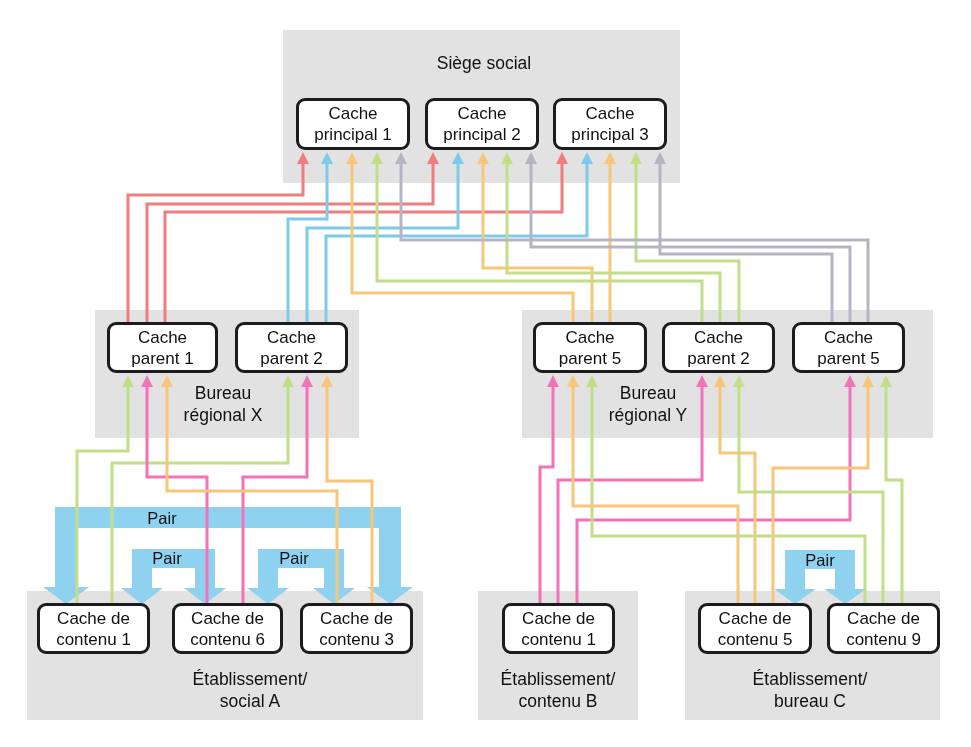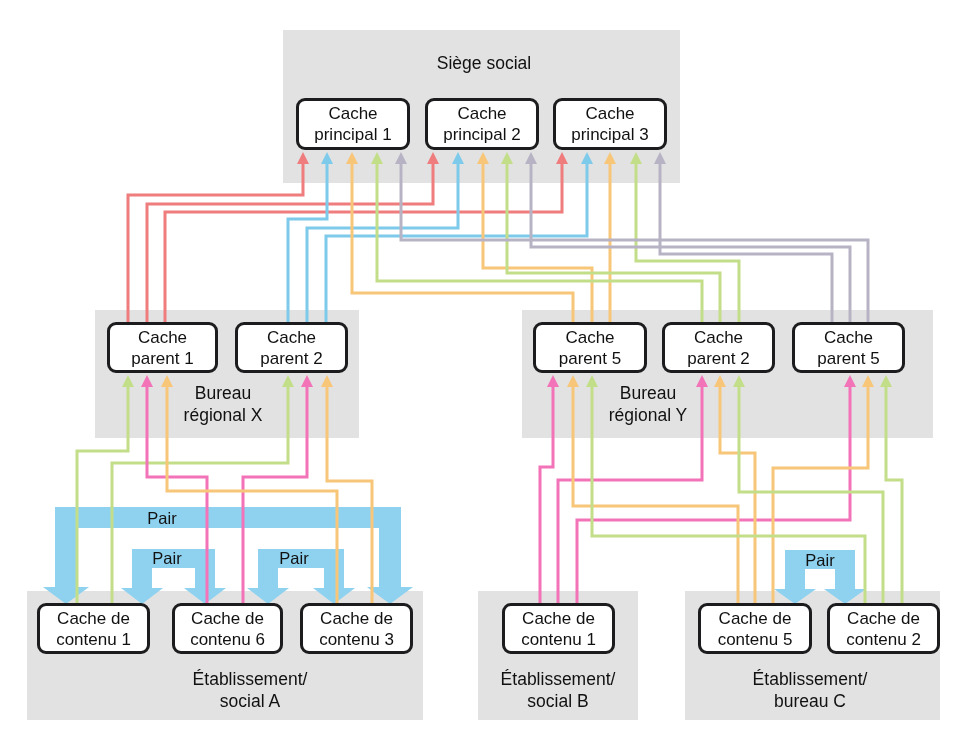--- a/index.html
+++ b/index.html
@@ -109,21 +109,21 @@
       <div>régional Y</div>
     </div>
     <div class="region" style="left: 27px; top: 591px; width: 396px; height: 129px; background: rgb(226, 226, 226);"></div>
     <div class="region-label" style="left: 250px; top: 690px;">
       <div>Établissement/</div>
       <div>social A</div>
     </div>
     <div class="region" style="left: 478px; top: 591px; width: 160px; height: 129px; background: rgb(226, 226, 226);"></div>
     <div class="region-label" style="left: 558px; top: 690px;">
       <div>Établissement/</div>
-      <div>social B</div>
+      <div>contenu B</div>
     </div>
     <div class="region" style="left: 685px; top: 591px; width: 255px; height: 129px; background: rgb(226, 226, 226);"></div>
     <div class="region-label" style="left: 810px; top: 690px;">
       <div>Établissement/</div>
       <div>bureau C</div>
     </div>
     <div class="pair-label" style="left: 162px; top: 518px;">Pair</div>
     <div class="pair-label" style="left: 167px; top: 558px;">Pair</div>
     <div class="pair-label" style="left: 294px; top: 558px;">Pair</div>
     <div class="pair-label" style="left: 820px; top: 560px;">Pair</div>
@@ -174,15 +174,15 @@
     <div class="node" style="left: 502px; top: 603px; width: 113px; height: 51px; border-color: rgb(28, 28, 30);">
       <div>Cache de</div>
       <div>contenu 1</div>
     </div>
     <div class="node" style="left: 698px; top: 603px; width: 114px; height: 51px; border-color: rgb(28, 28, 30);">
       <div>Cache de</div>
       <div>contenu 5</div>
     </div>
     <div class="node" style="left: 827px; top: 603px; width: 113px; height: 51px; border-color: rgb(28, 28, 30);">
       <div>Cache de</div>
-      <div>contenu 2</div>
+      <div>contenu 9</div>
     </div>
   </div>
 
 </body></html>

